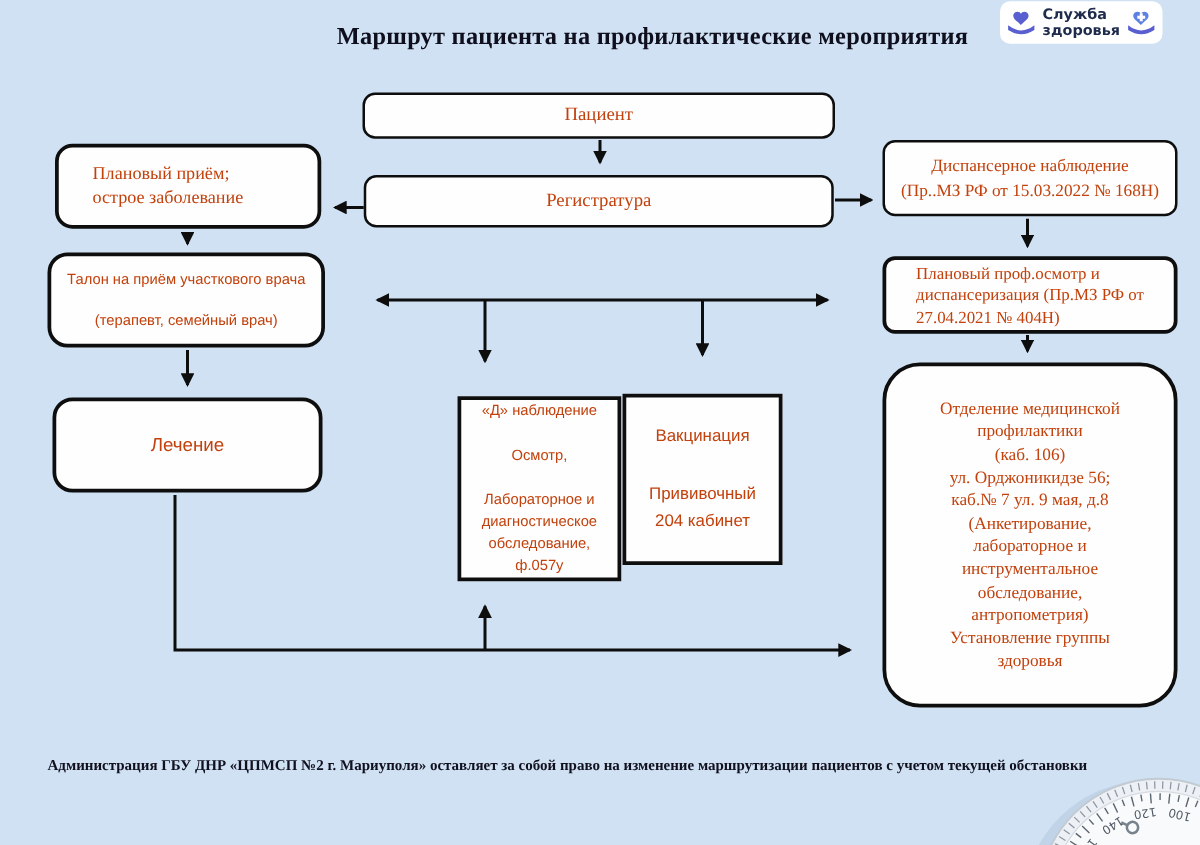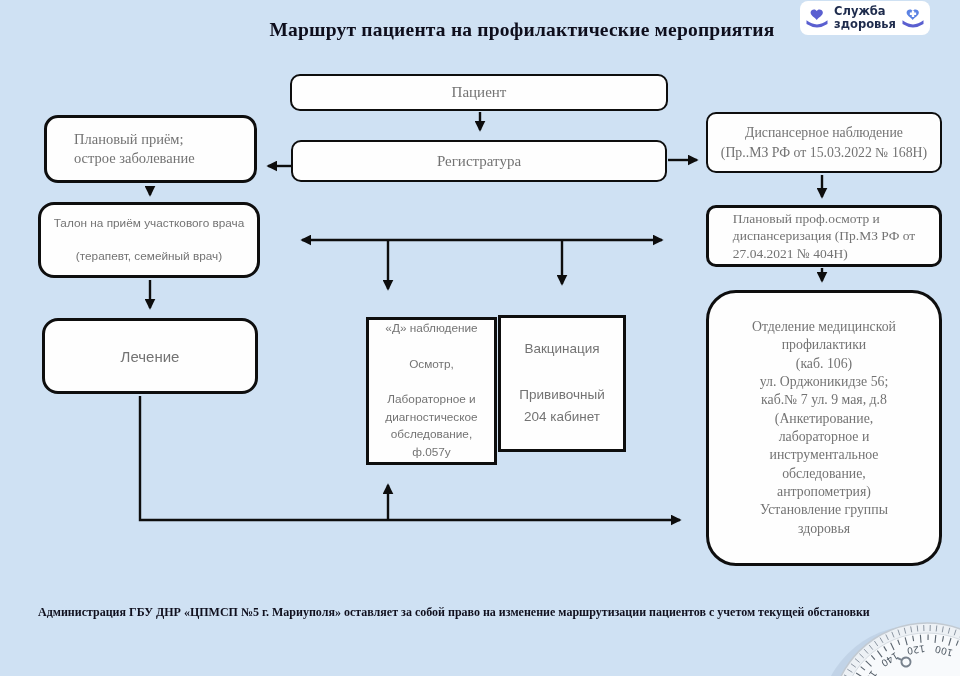--- a/index.html
+++ b/index.html
@@ -16,21 +16,21 @@
     position:absolute; top:1px; left:772px; width:130px; height:34px;
     background:#ffffff; border-radius:8px;
     display:flex; align-items:center; justify-content:center; gap:5px;margin-left:28px;
   }
   .logo-text{
     font:700 11.5px/1.1 "DejaVu Sans", sans-serif; color:#1e2b4c; text-align:left;
   }
   .bx{
     position:absolute; background:#fefefe; border:2.5px solid #0e0e0e;
     box-sizing:border-box; display:flex; align-items:center; justify-content:center;
-    text-align:center; white-space:pre-line; color:#737373;
+    text-align:center; white-space:pre-line; color:#c2410c;
   }
   .b-patient  {left:290px; top:74px;  width:378px; height:37px; border-radius:10px; font-size:15px;}
   .b-registry {left:291px; top:140px; width:376px; height:42px; border-radius:10px; font-size:15px;}
   .b-planned  {left:44px;  top:115px; width:213px; height:68px; border-radius:14px; border-width:3px;
                font-size:14.5px; line-height:1.3; justify-content:flex-start; text-align:left; padding-left:27px;}
   .b-ticket   {left:38px;  top:202px; width:222px; height:76px; border-radius:16px; border-width:3px;
                font-family:"Liberation Sans", sans-serif; font-size:11.8px; line-height:1.4;}
   .b-treat    {left:42px;  top:318px; width:216px; height:76px; border-radius:16px; border-width:3px;
                font-family:"Liberation Sans", sans-serif; font-size:15px;}
   .b-dnabl    {left:322px; top:317px; width:131px; height:148px; border-width:3px;
@@ -126,21 +126,21 @@
       <path d="M822 175 V197" marker-end="url(#mA)"></path>
       <path d="M822 268 V281" marker-end="url(#mA)"></path>
       <path d="M302 240 H662" marker-start="url(#mA)" marker-end="url(#mA)"></path>
       <path d="M388 240 V289" marker-end="url(#mA)"></path>
       <path d="M562 240 V284" marker-end="url(#mA)"></path>
       <path d="M140 396 V520 H680" marker-end="url(#mA)"></path>
       <path d="M388 520 V485" marker-end="url(#mA)"></path>
     </g>
   </svg>
 
-  <div class="footer">Администрация ГБУ ДНР «ЦПМСП №5 г. Мариуполя» оставляет за собой право на изменение маршрутизации пациентов с учетом текущей обстановки</div>
+  <div class="footer">Администрация ГБУ ДНР «ЦПМСП №2 г. Мариуполя» оставляет за собой право на изменение маршрутизации пациентов с учетом текущей обстановки</div>
 
   <svg class="gauge" width="200" height="86" viewBox="0 0 200 86">
     <circle cx="157" cy="133" r="98" fill="#b6c9dc" opacity="0.55"></circle>
     <circle cx="167" cy="129" r="96" fill="#edf1f5" stroke="#c2cad2" stroke-width="1.5"></circle>
     <g id="gauge-bezel">
         <line x1="255" y1="129" x2="261" y2="129" stroke="#8d97a3" stroke-width="1"></line>
         <line x1="254.7856364228645" y1="135.13856968948303" x2="260.77102072442347" y2="135.5571085319478" stroke="#8d97a3" stroke-width="1"></line>
         <line x1="254.1435900492582" y1="141.24723288448575" x2="260.0851984617076" y2="142.08227149024614" stroke="#8d97a3" stroke-width="1"></line>
         <line x1="253.0769888645749" y1="147.29622879196282" x2="258.94587446897776" y2="148.54369893686936" stroke="#8d97a3" stroke-width="1"></line>
         <line x1="251.59102924257206" y1="153.25608731189593" x2="257.35859941820195" y2="154.90991144679793" stroke="#8d97a3" stroke-width="1"></line>

